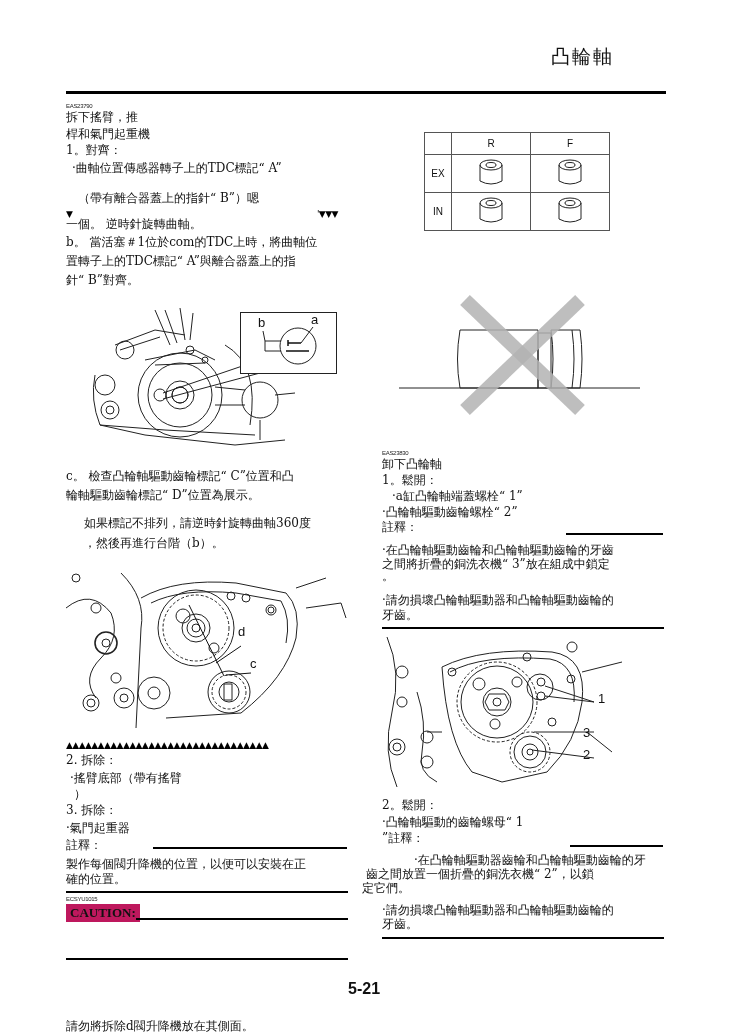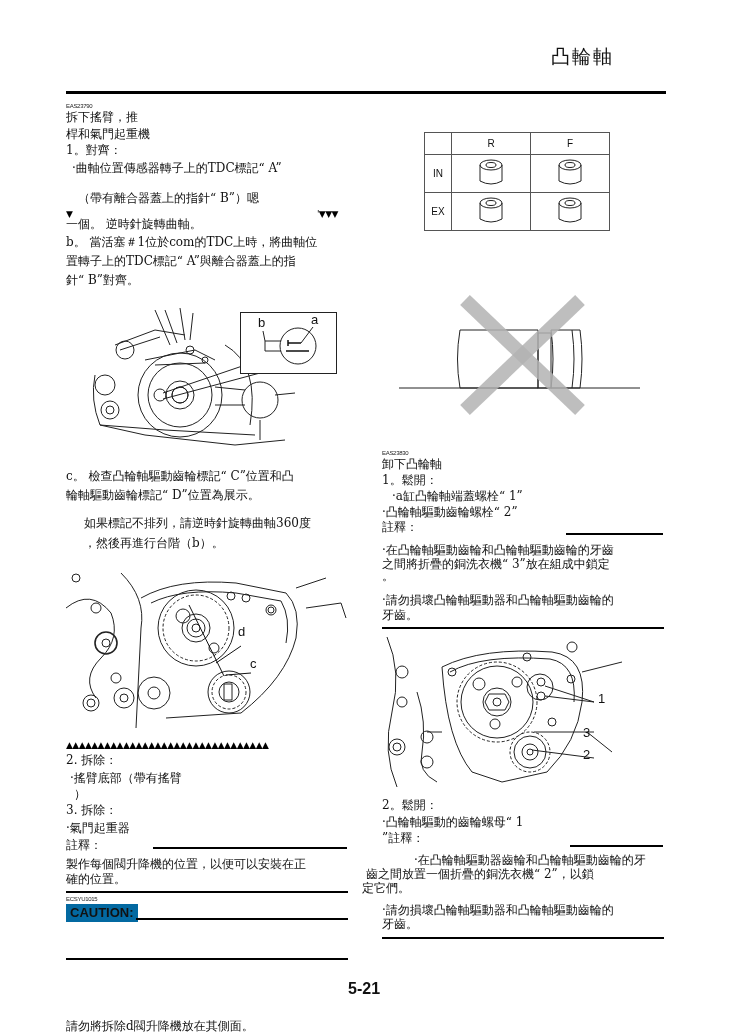--- a/index.html
+++ b/index.html
@@ -6,21 +6,21 @@
   body { width: 732px; height: 1034px; position: relative; overflow: hidden;
          font-family: "DejaVu Serif", "Liberation Serif", serif; color: #111; }
   .abs { position: absolute; }
   .header-title { left: 543px; top: 44px; font-size: 19px; letter-spacing: 2px; margin-left: 8px; }
   .header-rule { left: 66px; top: 91px; width: 600px; height: 3px; background: #000; }
   .code { font-family: "Liberation Sans", sans-serif; font-size: 6px; letter-spacing: -0.3px; color: #222; }
   .t { font-size: 12px; line-height: 17px; white-space: nowrap; }
   .t-sm { font-size: 12px; line-height: 16px; white-space: nowrap; }
   .rule { height: 1.5px; background: #000; }
   .tri-row { font-family: "DejaVu Sans", sans-serif; font-size: 9px; letter-spacing: -0.6px; line-height: 10px; color: #000; white-space: nowrap; }
-  .caution { background: #0369a1; font-family: Liberation Sans, sans-serif; font-weight: bold; font-size: 13px; padding: 1px 4px; line-height: 16px; }
+  .caution { background: #be185d; font-family: Liberation Serif, serif; font-weight: bold; font-size: 13px; padding: 1px 4px; line-height: 16px; }
   .page-num { left: 348px; top: 980px; font-family: "Liberation Sans", sans-serif; font-weight: bold; font-size: 16px; }
   svg { position: absolute; overflow: visible; }
   .tbl { position: absolute; left: 424px; top: 132px; border-collapse: collapse; font-family: "Liberation Sans", sans-serif; font-size: 10px; }
   .tbl td { border: 1px solid #555; text-align: center; padding: 0; }
 </style>
 </head>
 <body>
 
 <div class="abs header-title">凸輪軸</div>
 <div class="abs header-rule"></div>
@@ -146,38 +146,38 @@
 <div class="abs" style="left:66px;top:958px;width:282px;height:2px;background:#000;"></div>
 
 <table class="tbl">
   <tbody>
       <tr style="height:22px;">
     <td style="width:26px;"></td>
     <td style="width:78px;">R</td>
     <td style="width:78px;">F</td>
   </tr>
   <tr style="height:38px;">
-    <td>IN</td>
+    <td>EX</td>
     <td>
       <svg width="26" height="28" viewBox="0 0 26 28" style="position:static">
         <ellipse cx="13" cy="6" rx="11" ry="5" fill="none" stroke="#222"></ellipse>
             <ellipse cx="13" cy="6" rx="5" ry="2.5" fill="none" stroke="#222"></ellipse>
         <path d="M2 6 L2 22 Q13 28 24 22 L24 6" fill="none" stroke="#222"></path>
       </svg>
     </td>
     <td>
       <svg width="26" height="28" viewBox="0 0 26 28" style="position:static">
         <ellipse cx="13" cy="6" rx="11" ry="5" fill="none" stroke="#222"></ellipse>
             <ellipse cx="13" cy="6" rx="5" ry="2.5" fill="none" stroke="#222"></ellipse>
         <path d="M2 6 L2 22 Q13 28 24 22 L24 6" fill="none" stroke="#222"></path>
       </svg>
     </td>
   </tr>
   <tr style="height:38px;">
-    <td>EX</td>
+    <td>IN</td>
     <td>
       <svg width="26" height="28" viewBox="0 0 26 28" style="position:static">
         <ellipse cx="13" cy="6" rx="11" ry="5" fill="none" stroke="#222"></ellipse>
             <ellipse cx="13" cy="6" rx="5" ry="2.5" fill="none" stroke="#222"></ellipse>
         <path d="M2 6 L2 22 Q13 28 24 22 L24 6" fill="none" stroke="#222"></path>
       </svg>
     </td>
     <td>
       <svg width="26" height="28" viewBox="0 0 26 28" style="position:static">
         <ellipse cx="13" cy="6" rx="11" ry="5" fill="none" stroke="#222"></ellipse>

